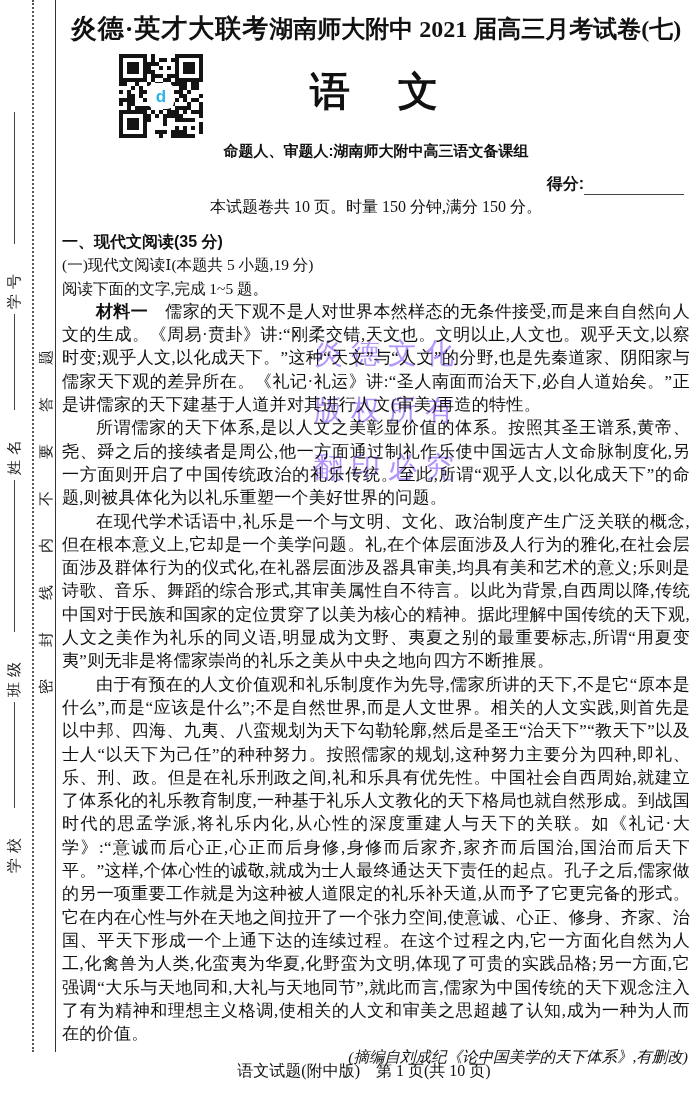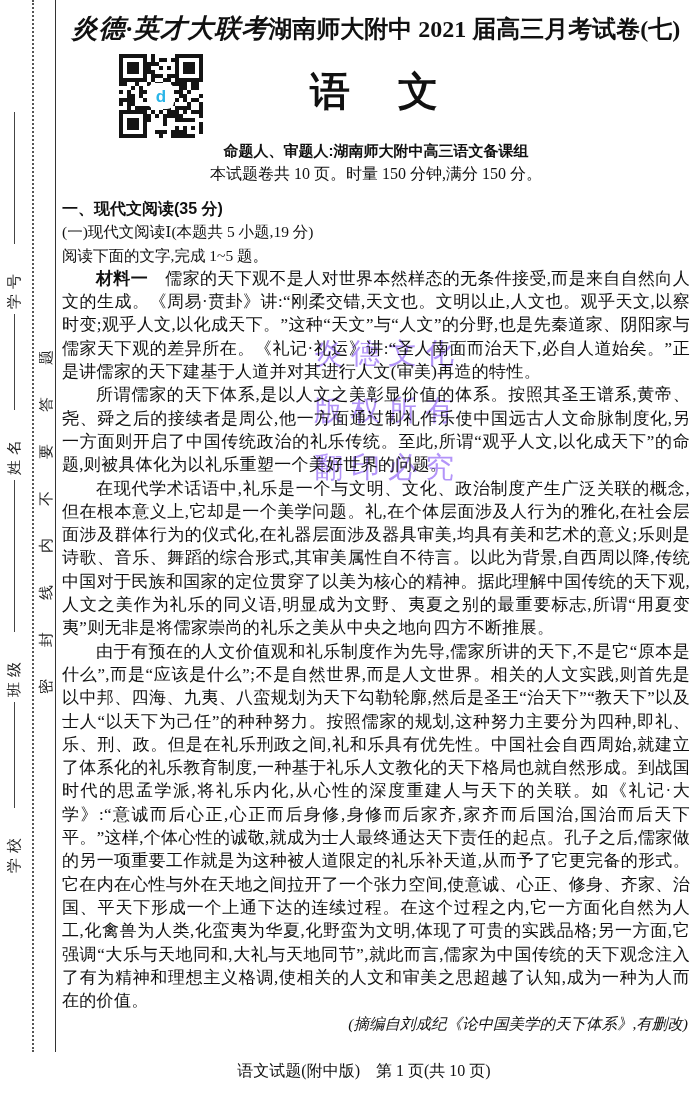--- a/index.html
+++ b/index.html
@@ -32,21 +32,21 @@
   .qr-logo{position:absolute;left:30px;top:30px;width:24px;height:24px;background:#fff;
            border-radius:6px;display:flex;align-items:center;justify-content:center;
            box-shadow:0 0 0 1px #fff;}
   .qr-logo span{font-family:"Liberation Sans","DejaVu Sans",sans-serif;font-weight:700;
                 font-size:17px;line-height:1;}
 
   
   .main{position:absolute;left:62px;top:0;width:628px;z-index:1;}
   .doc-title{text-align:center;margin-top:14px;font-size:24px;font-weight:700;
              line-height:30px;white-space:nowrap;}
-  .doc-title .calli{font-style:italic;font-weight:900;font-size:26px;letter-spacing:1px;}
+  .doc-title .calli{font-weight:900;font-size:26px;letter-spacing:1px;}
   .header-mid{position:relative;height:96px;}
   .subject{position:absolute;left:0;top:20px;width:100%;text-align:center;
            font-size:40px;font-weight:700;letter-spacing:4px;}
   .committee{text-align:center;font-weight:700;font-size:15px;margin-top:2px;
              font-family:"Liberation Sans","DejaVu Sans",sans-serif;}
   .score-row{text-align:right;margin-top:13px;font-weight:700;font-size:16px;
              font-family:"Liberation Sans","DejaVu Sans",sans-serif;padding-right:6px;height:20px;}
   .score-blank{display:inline-block;width:100px;height:14px;border-bottom:1.5px solid #444;
                vertical-align:bottom;}
   .exam-info{text-align:center;font-size:16px;margin-top:3px;height:22px;}
@@ -249,20 +249,23 @@
     <div class="doc-title">
       <span class="calli">炎德·英才大联考</span><span>湖南师大附中 2021 届高三月考试卷(七)</span>
     </div>
 
     <div class="header-mid">
       <div class="subject">语　文</div>
     </div>
 
     <div class="committee">命题人、审题人:湖南师大附中高三语文备课组</div>
 
+    <div class="score-row">
+      <span>得分:</span><span class="score-blank"></span>
+    </div>
 
     <div class="exam-info">本试题卷共 10 页。时量 150 分钟,满分 150 分。</div>
 
     <div class="sec-bold">一、现代文阅读(35 分)</div>
     <div class="sec-reg">(一)现代文阅读Ⅰ(本题共 5 小题,19 分)</div>
     <div class="sec-reg">阅读下面的文字,完成 1~5 题。</div>
 
     <div class="body-text">
       <p><span class="material-label">材料一</span><span>　儒家的天下观不是人对世界本然样态的无条件接受,而是来自自然向人文的生成。《周易·贲卦》讲:“刚柔交错,天文也。文明以止,人文也。观乎天文,以察时变;观乎人文,以化成天下。”这种“天文”与“人文”的分野,也是先秦道家、阴阳家与儒家天下观的差异所在。《礼记·礼运》讲:“圣人南面而治天下,必自人道始矣。”正是讲儒家的天下建基于人道并对其进行人文(审美)再造的特性。</span></p>
       <p>所谓儒家的天下体系,是以人文之美彰显价值的体系。按照其圣王谱系,黄帝、尧、舜之后的接续者是周公,他一方面通过制礼作乐使中国远古人文命脉制度化,另一方面则开启了中国传统政治的礼乐传统。至此,所谓“观乎人文,以化成天下”的命题,则被具体化为以礼乐重塑一个美好世界的问题。</p>

